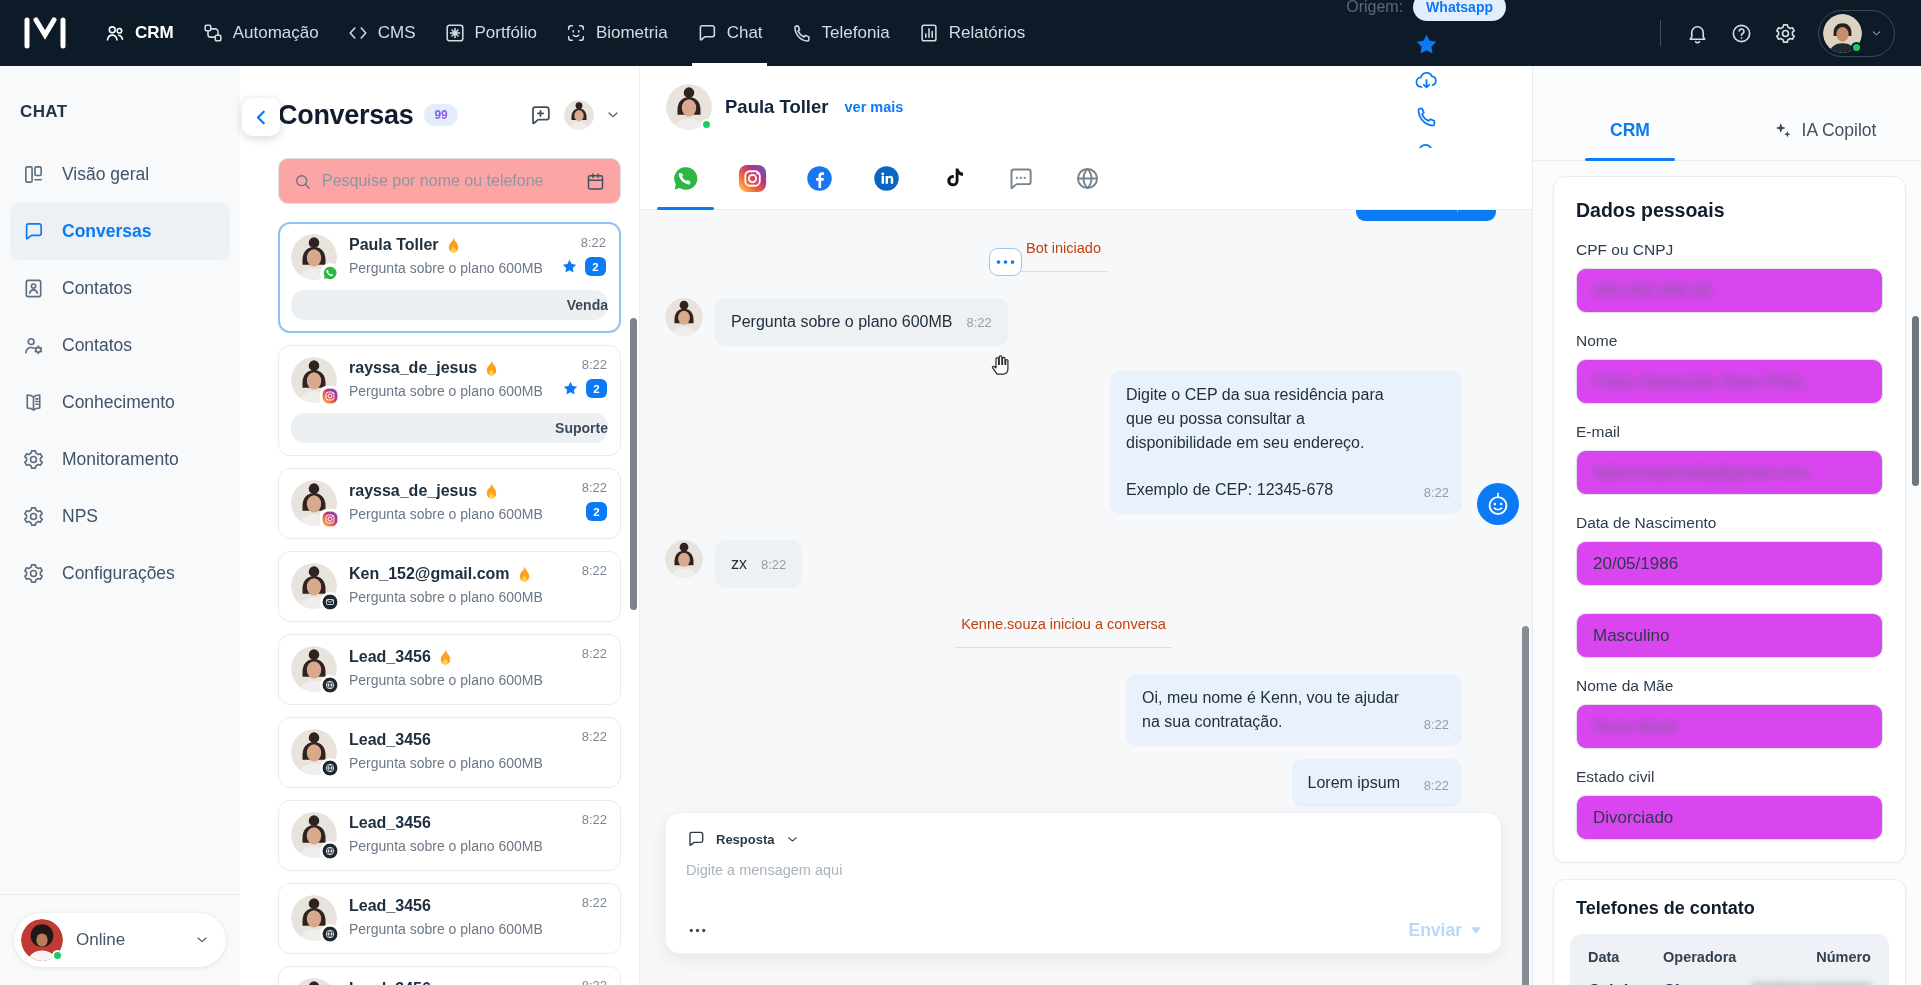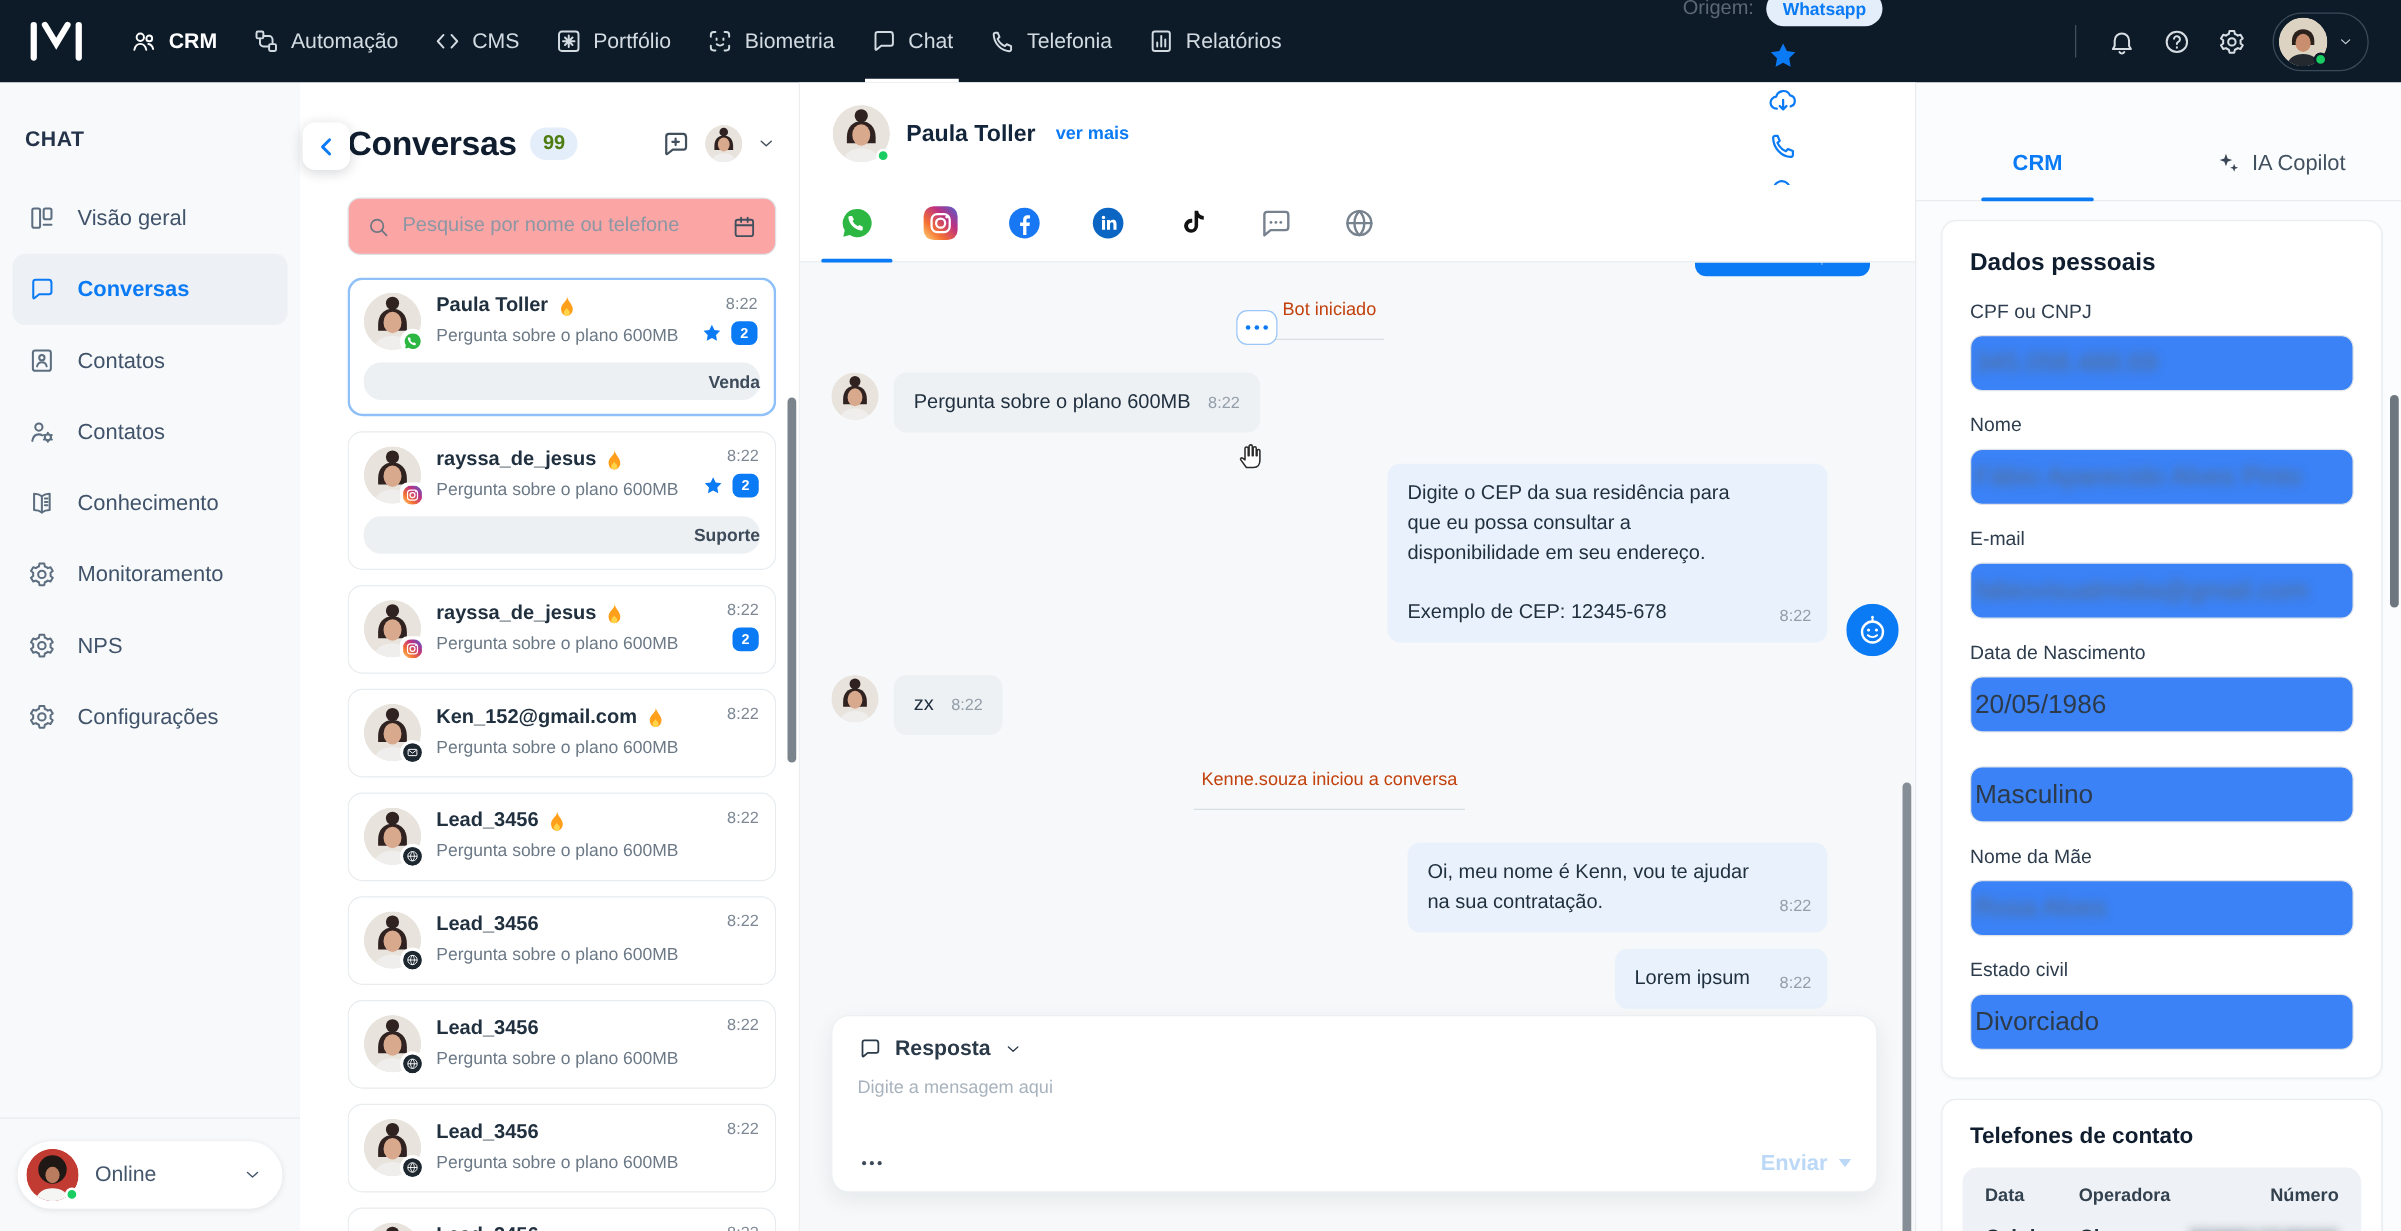--- a/index.html
+++ b/index.html
@@ -42,21 +42,21 @@
   .online-av svg { border-radius:50%; }
   .online-label { font-size:17px; color:#44566b; }
   .online-pill .sm-caret { margin-left:auto; color:#44566b; width:16px; height:16px; }
 
   
   #convpanel { width:400px; background:#fff; border-right:1px solid #edf0f3; position:relative; padding:28px 18px 0 38px; display:flex; flex-direction:column; flex-shrink:0; }
   .collapse-btn { position:absolute; left:2px; top:32px; width:38px; height:38px; background:#fff; border-radius:10px; box-shadow:0 2px 10px rgba(16,24,40,.18); display:flex; align-items:center; justify-content:center; color:#0b7af5; }
   .collapse-btn .ic { width:21px; height:21px; }
   .conv-head { display:flex; align-items:center; gap:11px; height:42px; }
   .conv-title { font-size:27px; font-weight:800; color:#0f1d2e; letter-spacing:-.3px; }
-  .conv-count { background:#e4eefb; color:#4d7c0f; font-size:16px; font-weight:bold; padding:4px 10px; border-radius:13px; }
+  .conv-count { background:#e4eefb; color:#8b5cf6; font-size:12px; font-weight:bold; padding:4px 10px; border-radius:13px; }
   .conv-head-right { margin-left:auto; display:flex; align-items:center; gap:11px; color:#42505e; }
   .conv-head-right .ic { width:25px; height:25px; }
   .mini-av { width:30px; height:30px; }
   .mini-av svg { border-radius:50%; }
   .conv-search { margin-top:22px; height:46px; border:1px solid #dde2e8; border-radius:10px; display:flex; align-items:center; gap:10px; padding:0 14px; background:#fca5a5; flex-shrink:0; }
   .conv-search .ic { width:19px; height:19px; color:#6b7683; }
   .conv-search input { border:none; outline:none; flex:1; font-size:16px; color:#33414f; background:transparent; font-family:inherit; }
   .conv-search input::placeholder { color:#8c97a4; }
   .conv-search .cal { color:#42505e; width:21px; height:21px; }
   .conv-list { display:flex; flex-direction:column; gap:12px; margin-top:18px; flex:1; overflow:hidden; }
@@ -116,21 +116,21 @@
   .time-inline { color:#939ea9; font-size:13px; margin-left:14px; }
   .mrow.out { justify-content:flex-end; }
   .mrow.out .bubble { background:#e9f2fc; padding-right:62px; }
   .time-abs { position:absolute; right:13px; bottom:12px; color:#939ea9; font-size:13px; }
   .bubble p + p { margin-top:23px; }
   .msg-actions { position:absolute; top:-50px; right:-14px; width:33px; height:28px; background:#fff; border:1.5px solid #9cc6f8; border-radius:9px; color:#0b7af5; display:flex; align-items:center; justify-content:center; }
   .cursor { position:absolute; right:-6px; bottom:-32px; width:27px; height:27px; }
   .bot-badge { position:absolute; right:-57px; bottom:-11px; width:42px; height:42px; }
 
   .composer { position:absolute; left:25px; right:30px; bottom:31px; height:142px; background:#fff; border:1px solid #ecf0f3; border-radius:14px; box-shadow:0 6px 18px rgba(16,24,40,.07); padding:16px 20px; z-index:6; }
-  .composer-head { display:flex; align-items:center; gap:10px; color:#2b3a49; font-size:17px; font-weight:bold; }
+  .composer-head { display:flex; align-items:center; gap:10px; color:#2b3a49; font-size:13px; font-weight:bold; }
   .composer-head .ic { width:20px; height:20px; }
   .composer-head .sm-caret { color:#2b3a49; width:15px; height:15px; }
   .composer-input { margin-top:13px; width:100%; height:38px; border:none; outline:none; resize:none; font-family:inherit; font-size:14.5px; color:#33414f; background:transparent; }
   .composer-input::placeholder { color:#a9b3bd; }
   .composer-foot { position:absolute; left:20px; right:20px; bottom:11px; display:flex; align-items:center; }
   .composer-more { width:23px; height:23px; color:#3d4a57; }
   .send { margin-left:auto; display:flex; align-items:center; gap:9px; color:#bcd8f7; font-size:17.5px; font-weight:bold; }
   .send .tri { color:#bcd8f7; width:10px; height:7px; }
 
   
@@ -139,21 +139,21 @@
   .rp-tab { flex:1; display:flex; align-items:center; justify-content:center; gap:9px; font-size:17.5px; color:#42515f; position:relative; padding-top:34px; }
   .rp-tab .ic { width:21px; height:21px; color:#3a4656; }
   .rp-tab.active { color:#0b7af5; font-weight:bold; }
   .rp-tab.active::after { content:""; position:absolute; bottom:-1px; left:50%; transform:translateX(-50%); width:90px; height:3px; background:#0b7af5; border-radius:2px; }
   .rp-scroll { flex:1; overflow:hidden; padding:15px 15px 0 20px; }
   .card { background:#fff; border:1px solid #e9edf0; border-radius:12px; padding:22px; box-shadow:0 1px 3px rgba(16,24,40,.04); }
   .card-title { font-size:19.5px; font-weight:800; color:#0f1d2e; }
   .fld { margin-top:19px; }
   .fld.no-label { margin-top:27px; }
   .fld-label { font-size:15.5px; color:#2e3d4e; margin-bottom:9px; }
-  .fld-input { height:45px; background:#3b82f6; border:1px solid #e0e4e9; border-radius:10px; display:flex; align-items:center; padding:0 3px; font-size:21px; color:#2c3a49; overflow:hidden; }
+  .fld-input { height:45px; background:#d946ef; border:1px solid #e0e4e9; border-radius:10px; display:flex; align-items:center; padding:0 16px; font-size:17px; color:#2c3a49; overflow:hidden; }
   .blurred { filter:blur(4px); color:#5c6b7a; opacity:.85; }
   .phones-card { margin-top:16px; padding:18px 16px 20px; }
   .phones-title { font-size:18px; font-weight:800; color:#0f1d2e; padding-left:6px; }
   .phones-box { margin-top:15px; background:#eef1f5; border-radius:12px; padding:15px 18px 18px; }
   .phones-grid { display:grid; grid-template-columns:1.1fr 1.3fr 1fr; row-gap:16px; }
   .ph-h { font-size:14.5px; font-weight:bold; color:#33414f; }
   .ph-c { font-size:16.5px; color:#1d2b39; font-weight:bold; }
   .ph-right { text-align:right; }
 </style>
 </head>

